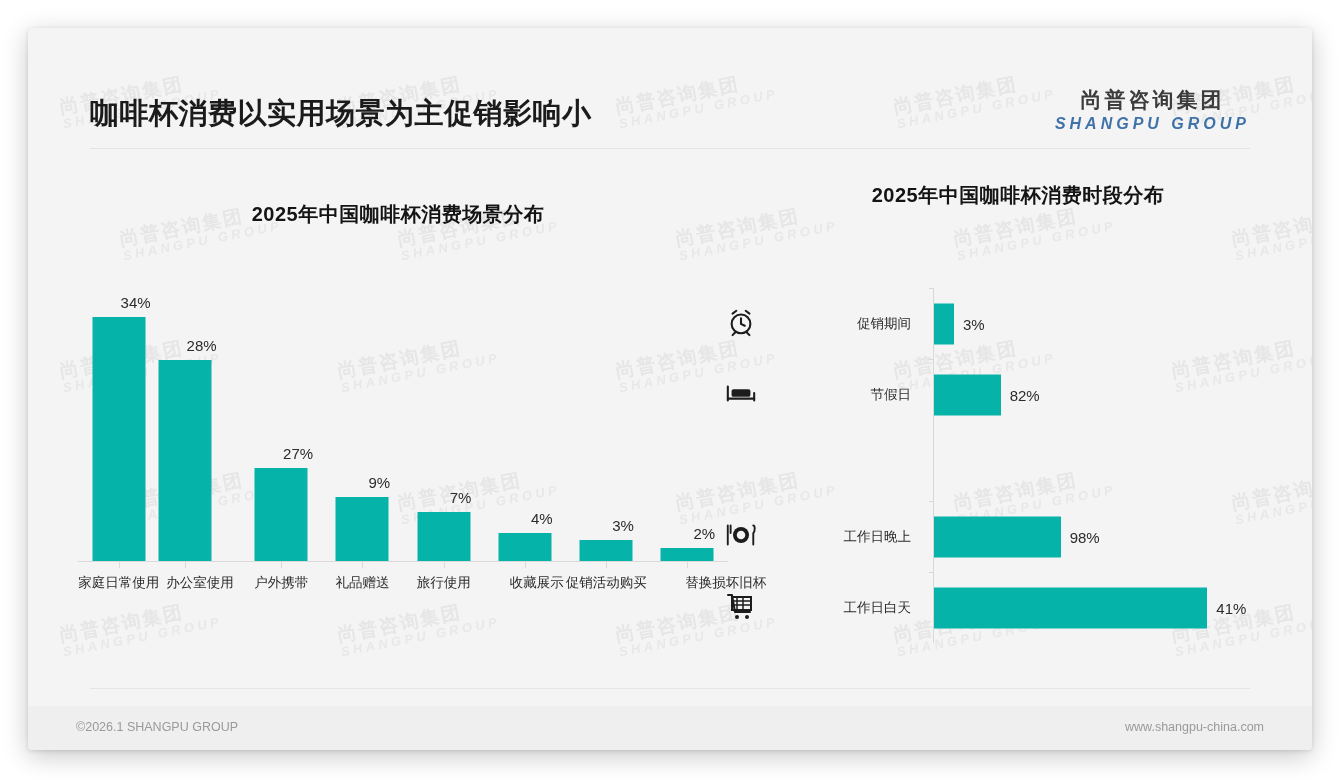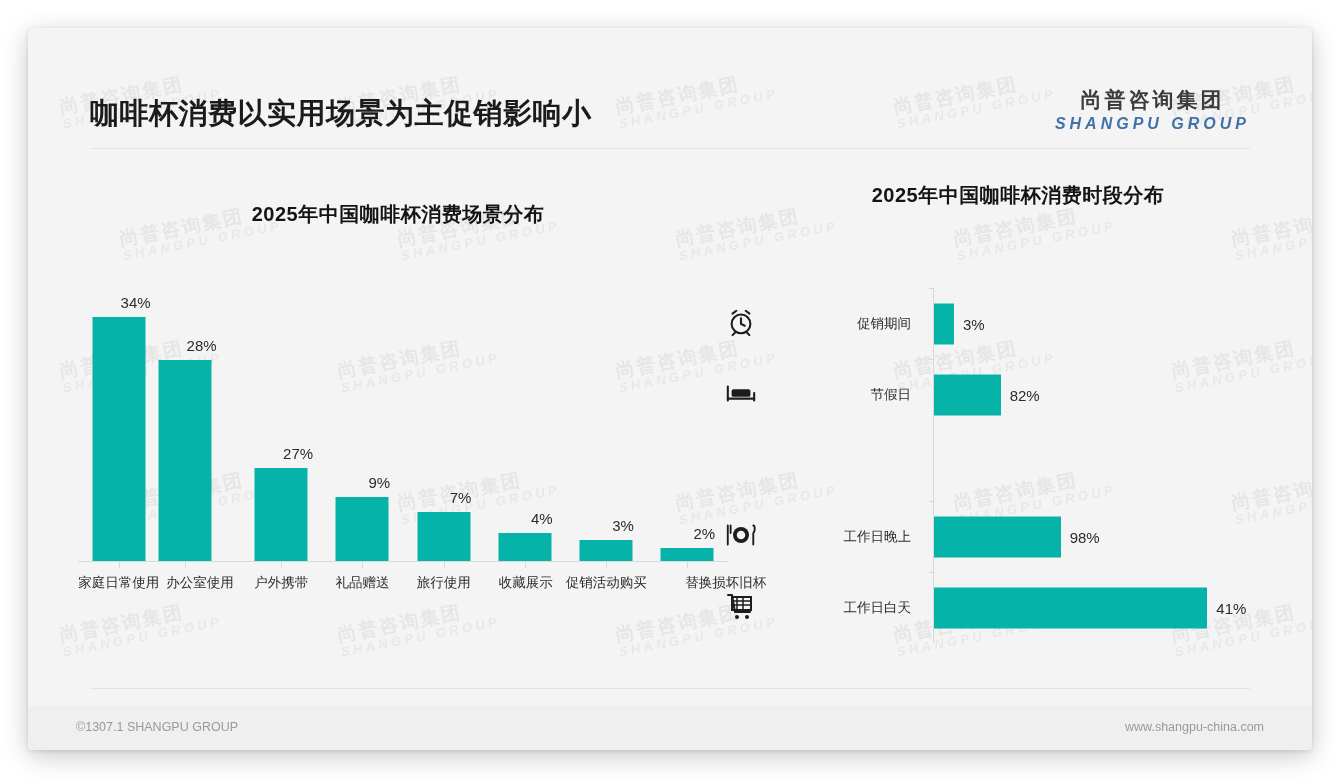--- a/index.html
+++ b/index.html
@@ -360,21 +360,21 @@
           </div>
           <div style="position: absolute; left: 162.5px; width: 81.25px; bottom: 0px; height: 32px;">
             <div class="col-label">户外携带</div>
           </div>
           <div style="position: absolute; left: 243.75px; width: 81.25px; bottom: 0px; height: 32px;">
             <div class="col-label">礼品赠送</div>
           </div>
           <div style="position: absolute; left: 325px; width: 81.25px; bottom: 0px; height: 32px;">
             <div class="col-label">旅行使用</div>
           </div>
-          <div style="position: absolute; left: 407px; width: 81.25px; bottom: 0px; height: 32px;">
+          <div style="position: absolute; left: 418px; width: 81.25px; bottom: 0px; height: 32px;">
             <div class="col-label">收藏展示</div>
           </div>
           <div style="position: absolute; left: 487.5px; width: 81.25px; bottom: 0px; height: 32px;">
             <div class="col-label">促销活动购买</div>
           </div>
           <div style="position: absolute; left: 571px; width: 81.25px; bottom: 0px; height: 32px; margin-left: 36px;">
             <div class="col-label">替换损坏旧杯</div>
           </div>
         </div>
     </div>
@@ -432,17 +432,17 @@
           <div class="bar-fill" style="width: 273.333px; background: rgb(6, 179, 168);"></div>
           <div class="bar-value" style="left: 283.333px;">41%</div>
         </div>
       </div>
   </div>
 
   <div id="source-divider"></div>
   <div id="source-note">样本：咖啡杯行业市场调研样本量N=1488，于2025年11月通过尚普咨询调研获得</div>
 
   <div id="footer-bar">
-    <div id="footer-left">©1307.1 SHANGPU GROUP</div>
+    <div id="footer-left">©2026.1 SHANGPU GROUP</div>
     <div id="footer-right">www.shangpu-china.com</div>
   </div>
 
 </div>
 
 </body></html>

